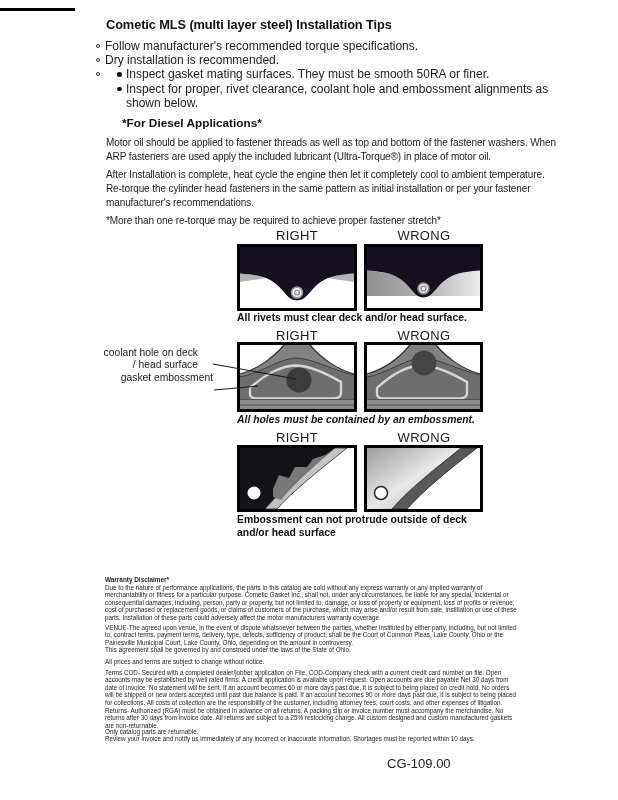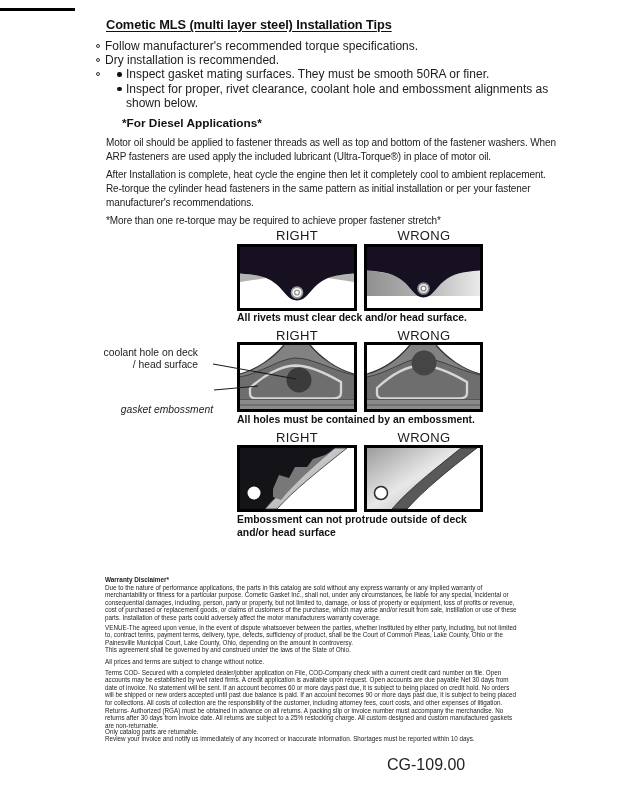--- a/index.html
+++ b/index.html
@@ -5,42 +5,42 @@
   * { box-sizing: border-box; }
   html,body { margin:0; padding:0; background:#ffffff; }
   .page {
     position:relative; width:618px; height:800px; background:#ffffff;
     font-family:"Liberation Sans", sans-serif; color:#1a1a1a; overflow:hidden;
   }
   .top-line { position:absolute; left:0; top:8px; width:75px; height:3px; background:#000; }
   .title {
     position:absolute; left:106px; top:17px; margin:0;
     font-size:12.8px; font-weight:bold; letter-spacing:-0.1px;
-    text-decoration:underline; text-underline-offset:2px; color:#111;
+    text-underline-offset:2px; color:#111;
   }
   .bullets { position:absolute; left:96px; top:39px; width:470px; font-size:12px; line-height:14.2px; color:#1c1c1c; }
   .b-line { position:relative; padding-left:9px; }
   .b-line.sub { margin-left:21px; }
   .marker-o { position:absolute; left:0; top:4.5px; width:4px; height:4px; border:1px solid #333; border-radius:50%; }
   .marker-dot { position:absolute; left:0; top:5px; width:4.5px; height:4.5px; background:#111; border-radius:50%; }
   .diesel-h { position:absolute; left:122px; top:116px; margin:0; font-size:11.8px; font-weight:bold; color:#111; }
   .para { position:absolute; left:106px; width:452px; font-size:10px; line-height:14px; letter-spacing:-0.1px; color:#1c1c1c; }
   .p1 { top:136px; } .p2 { top:168px; } .note { top:214px; }
   .dg-label { position:absolute; font-size:13px; letter-spacing:0.3px; color:#1b1b1b; width:120px; text-align:center; }
   .panel { position:absolute; line-height:0; }
   .caption { position:absolute; left:237px; font-size:10.4px; font-weight:bold; color:#111; line-height:12.5px; }
   .side-label { position:absolute; font-size:10.3px; line-height:12px; color:#1c1c1c; text-align:right; }
   .lbl-coolant { left:101px; top:347px; width:97px; }
-  .lbl-emboss  { left:115px; top:404px; width:98px;font-style:italic; }
+  .lbl-emboss  { left:115px; top:372px; width:98px; }
   .leader-svg { position:absolute; left:110px; top:340px; pointer-events:none; }
   .legal-h { position:absolute; left:105px; top:576px; margin:0; font-size:6.4px; font-weight:bold; color:#222; }
   .lp { position:absolute; left:105px; width:414px; font-size:6.3px; line-height:7.4px; color:#242424; white-space:pre-line; }
   .lp1 { top:584px; } .lp2 { top:624px; } .lp3 { top:658px; }
   .lp4 { top:669px; } .lp5 { top:707px; } .lp6 { top:728px; }
-  .doc-code { position:absolute; left:387px; top:756px; font-size:16px; color:#222; }
+  .doc-code { position:absolute; left:387px; top:756px; font-size:13px; color:#222; }
 </style>
 </head>
 <body>
 
 <div class="page">
 
   <div class="top-line"></div>
 
   <h1 class="title">Cometic MLS (multi layer steel) Installation Tips</h1>
 
@@ -61,21 +61,21 @@
       <span>Inspect gasket mating surfaces.  They must be smooth 50RA or finer.</span>
     </div>
     <div class="b-line sub">
       <span class="marker-dot"></span>
       <span>Inspect for proper, rivet clearance, coolant hole and embossment alignments as shown below.</span>
     </div>
   </div>
 
   <h2 class="diesel-h">*For Diesel Applications*</h2>
   <div class="para p1">Motor oil should be applied to fastener threads as well as top and bottom of the fastener washers. When ARP fasteners are used apply the included lubricant (Ultra-Torque®) in place of motor oil.</div>
-  <div class="para p2">After Installation is complete, heat cycle the engine then let it completely cool to ambient replacement. Re-torque the cylinder head fasteners in the same pattern as initial installation or per your fastener manufacturer's recommendations.</div>
+  <div class="para p2">After Installation is complete, heat cycle the engine then let it completely cool to ambient temperature. Re-torque the cylinder head fasteners in the same pattern as initial installation or per your fastener manufacturer's recommendations.</div>
   <div class="para note">*More than one re-torque may be required to achieve proper fastener stretch*</div>
 
   <div class="dg-label" style="left:237px; top:228px;">RIGHT</div>
   <div class="dg-label" style="left:364px; top:228px;">WRONG</div>
 
   <div class="panel" style="left:237px; top:244px;">
     <svg width="120" height="67" viewBox="0 0 120 67">
       <rect x="1.5" y="1.5" width="117" height="64" fill="#ffffff" stroke="#000" stroke-width="3"></rect>
       <path d="M3,29.5 L3,38 C14,36.5 25,34.5 35,33.2 C23,31.6 12,30.4 3,29.5 Z" fill="#b3b3b3"></path>
       <path d="M117,29.5 L117,38 C106,36.5 95,34.5 85,33.2 C97,31.6 108,30.4 117,29.5 Z" fill="#b3b3b3"></path>
@@ -144,21 +144,21 @@
       <line x1="3" y1="57.5" x2="116" y2="57.5" stroke="#4f4f4f" stroke-width="0.9"></line>
       <line x1="3" y1="63" x2="116" y2="63" stroke="#4f4f4f" stroke-width="0.9"></line>
     </svg>
   </div>
 
   <svg class="leader-svg" width="200" height="60" viewBox="0 0 200 60">
     <line x1="103" y1="24" x2="186" y2="39" stroke="#1a1a1a" stroke-width="1.1"></line>
     <line x1="104" y1="50" x2="148" y2="46" stroke="#1a1a1a" stroke-width="1.1"></line>
   </svg>
 
-  <div class="caption" style="top:414px;">All holes must be contained by an embossment.</div>
+  <div class="caption" style="top:414px;font-style:italic;">All holes must be contained by an embossment.</div>
 
   <div class="dg-label" style="left:237px; top:430px;">RIGHT</div>
   <div class="dg-label" style="left:364px; top:430px;">WRONG</div>
 
   <div class="panel" style="left:237px; top:445px;">
     <svg width="120" height="67" viewBox="0 0 120 67">
       <defs>
         <linearGradient id="sil1" x1="0" y1="0" x2="1" y2="1">
           <stop offset="0" stop-color="#ededed"></stop>
             <stop offset="0.5" stop-color="#c2c2c2"></stop>

